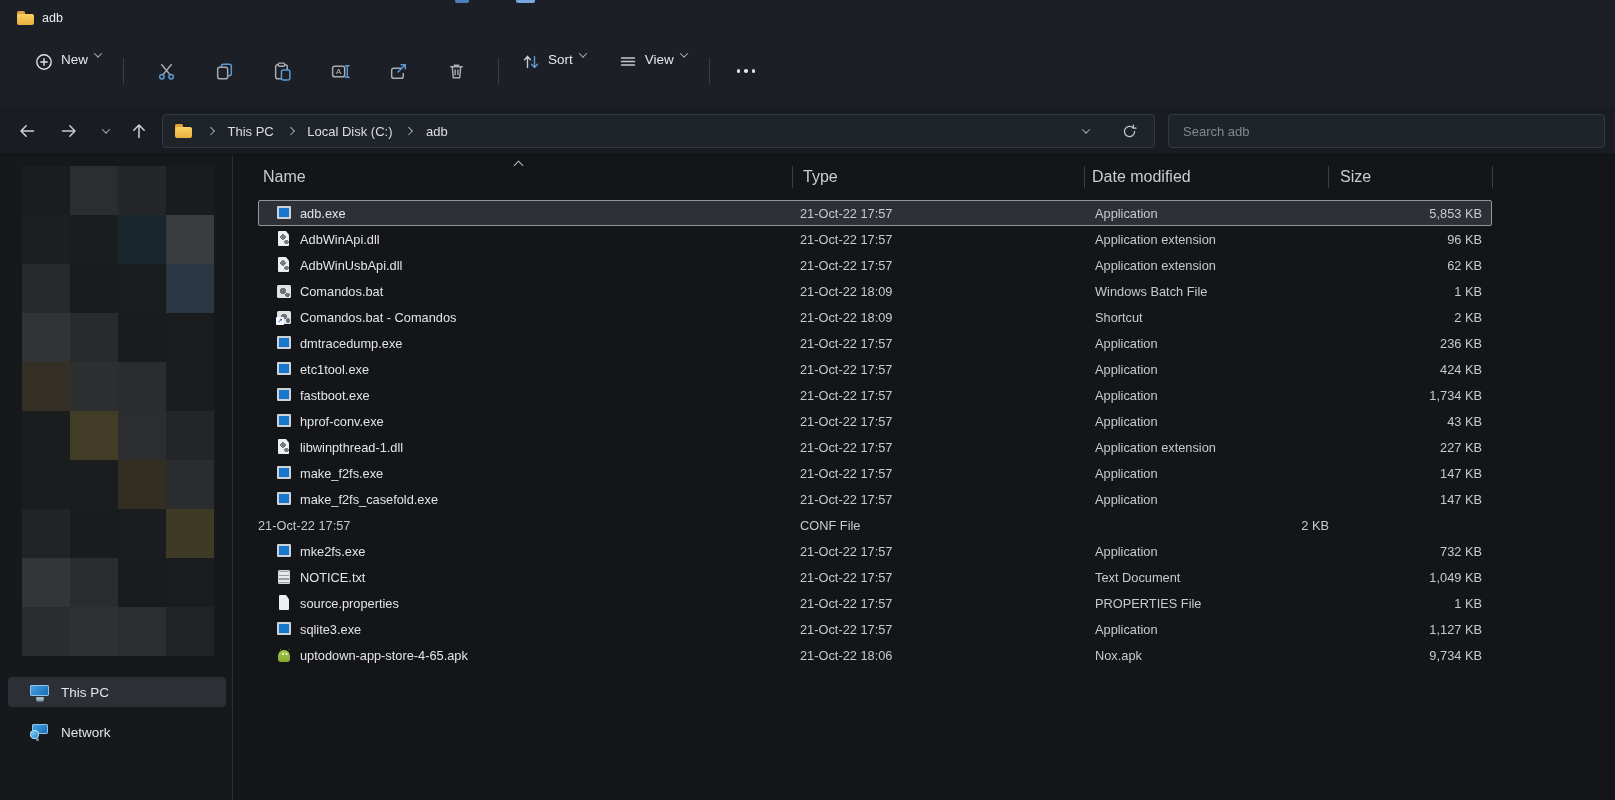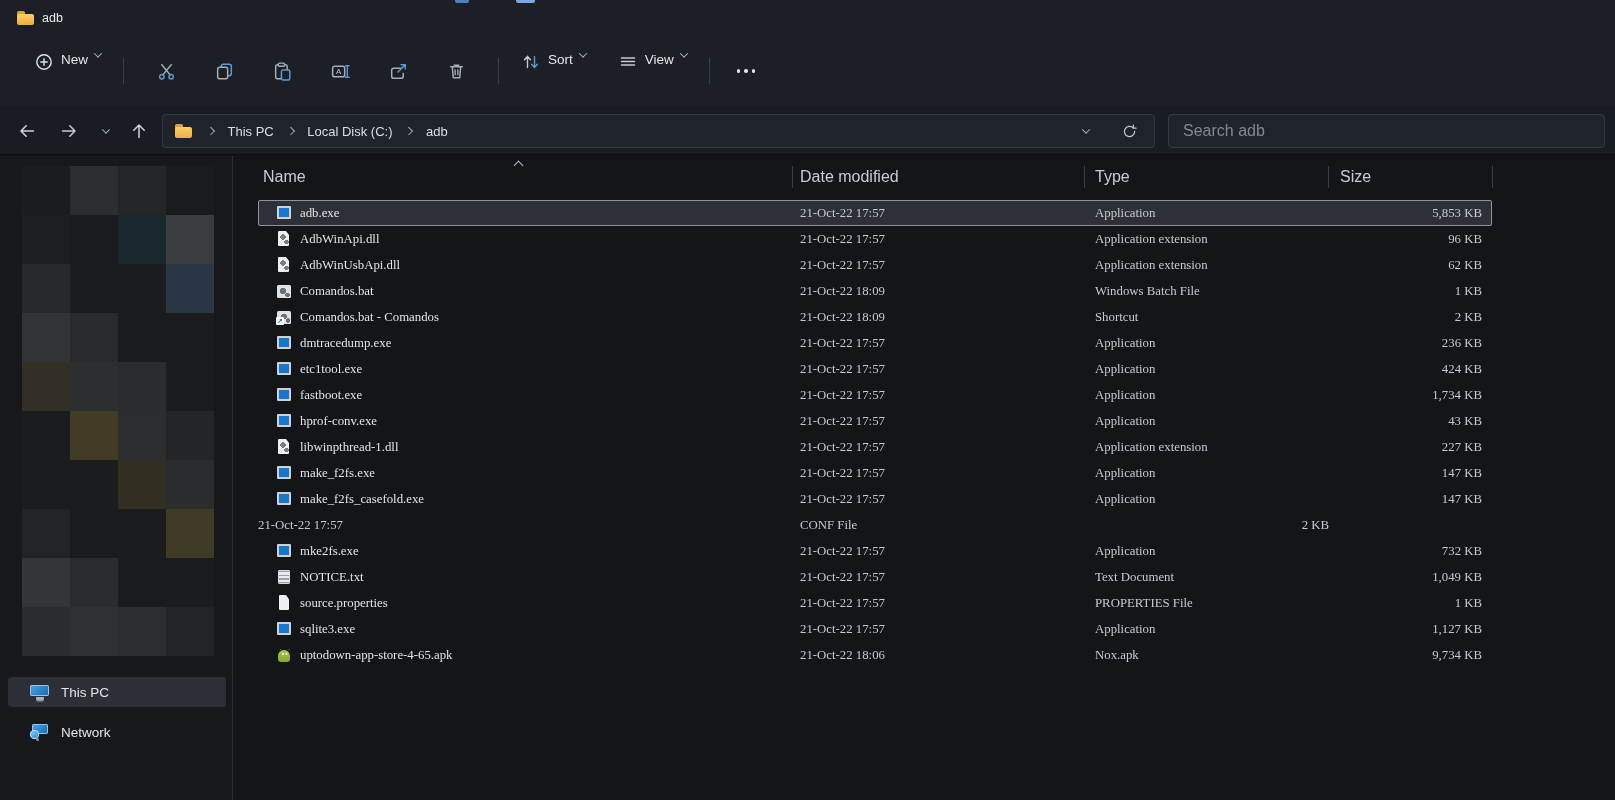--- a/index.html
+++ b/index.html
@@ -33,21 +33,21 @@
   .dots i { width:3.5px; height:3.5px; border-radius:50%; background:#e2e5e8; }
 
   
   .navrow { position:absolute; top:106px; left:0; right:0; height:49px; background:#191d23; border-bottom:1px solid #0d0f12; }
   .navbtn { position:absolute; top:8px; width:34px; height:34px; display:flex; align-items:center; justify-content:center; border-radius:5px; }
   .addressbox { position:absolute; left:162px; top:8px; width:993px; height:34px; background:#1f242b; border:1px solid #343a42; border-radius:4px; display:flex; align-items:center; padding:0 12px; }
   .crumb { font-size:13px; color:#dcdfe2; padding:3px 7px; border-radius:3px; white-space:nowrap; }
   .crumb-sep { width:5.5px; height:5.5px; border-top:1.3px solid #a9adb2; border-right:1.3px solid #a9adb2; transform:rotate(45deg); margin:0 7px; flex:none; }
   .addr-right { position:absolute; right:13px; top:0; height:32px; display:flex; align-items:center; gap:20px; }
   .searchbox { position:absolute; left:1168px; top:8px; width:437px; height:34px; }
-  .searchbox input { width:100%; height:100%; background:#1f242b; border:1px solid #343a42; border-radius:4px; color:#d5d8db; font-size:16px; padding:0 14px; outline:none; font-family:inherit; }
+  .searchbox input { width:100%; height:100%; background:#1f242b; border:1px solid #343a42; border-radius:4px; color:#d5d8db; font-size:13px; padding:0 14px; outline:none; font-family:inherit; }
   .searchbox input::placeholder { color:#84898f; }
 
   
   .content { position:absolute; top:156px; left:0; right:0; bottom:0; background:#141519; }
   .sidebar { position:absolute; left:0; top:0; bottom:0; width:233px; background:#17181c; border-right:1px solid #2b2e33; }
   .mosaic { position:absolute; left:22px; top:10px; width:211px; height:490px; overflow:hidden; font-size:0; }
   .mosaic i { display:inline-block; width:48px; height:49px; }
   .side-item { position:absolute; left:8px; width:218px; height:30px; border-radius:4px; display:flex; align-items:center; padding-left:22px; gap:12px; font-size:13.5px; color:#e2e5e8; }
   .side-item.selected { background:#2c3036; }
 
@@ -63,21 +63,21 @@
   .filearea { position:absolute; left:234px; top:0; right:0; bottom:0; }
   .lv-header { position:absolute; left:19px; top:4px; width:1240px; height:33px; display:grid; grid-template-columns:540px 292px 244px 164px; align-items:center; }
   .hcell { position:relative; height:22px; line-height:22px; font-size:16px; color:#c9cdd1; border-right:1px solid #3a3e43; }
   .hcell.h-name { padding-left:10px; }
   .hcell.h-date { padding-left:7px; }
   .hcell.h-type { padding-left:10px; }
   .hcell.h-size { padding-left:11px; }
   .sort-caret { position:absolute; left:262px; top:-4px; width:7px; height:7px; border-left:1.5px solid #b9bdc2; border-top:1.5px solid #b9bdc2; transform:rotate(45deg); }
 
   .rows { position:absolute; left:24px; top:44px; width:1234px; }
-  .row { display:grid; grid-template-columns:542px 295px 244px 153px; height:26px; align-items:center; border-radius:2px;font-family:Liberation Serif, serif; }
+  .row { display:grid; grid-template-columns:542px 295px 244px 153px; height:26px; align-items:center; border-radius:2px; }
   .row.selected { background:#2d3137; outline:1px solid #90959a; outline-offset:-1px; }
   .cell { font-size:12.8px; color:#c6cacd; white-space:nowrap; overflow:hidden; }
   .name-cell { display:flex; align-items:center; gap:8px; padding-left:18px; color:#e2e4e6; }
   .size-cell { text-align:right; padding-right:10px; }
 
   
   .fi { position:relative; width:16px; height:16px; flex:none; }
   .fi.exe::before { content:""; position:absolute; inset:1px 1px 2px 1px; border:2px solid #ccd2d6; background:#1777cc; border-radius:1px; }
   .fi.dll::before { content:""; position:absolute; left:2px; right:3px; top:0; bottom:1px; border-radius:1px;
     background:radial-gradient(circle 2.8px at 5px 6px,#767c82 97%,transparent),radial-gradient(circle 2.2px at 8.5px 11px,#767c82 97%,transparent),#edeff1;
@@ -247,25 +247,25 @@
       <span>Network</span>
     </div>
   </div>
 
   <div class="filearea">
     <div class="lv-header">
       <div class="hcell h-name">
         <span>Name</span>
         <span class="sort-caret"></span>
       </div>
+      <div class="hcell h-type">
+        <span>Type</span>
+      </div>
       <div class="hcell h-date">
         <span>Date modified</span>
-      </div>
-      <div class="hcell h-type">
-        <span>Type</span>
       </div>
       <div class="hcell h-size">
         <span>Size</span>
       </div>
     </div>
     <div class="rows" id="rows">
         <div class="row selected">
     <div class="cell name-cell">
       <span class="fi exe"></span>
       <span class="fname">adb.exe</span>

